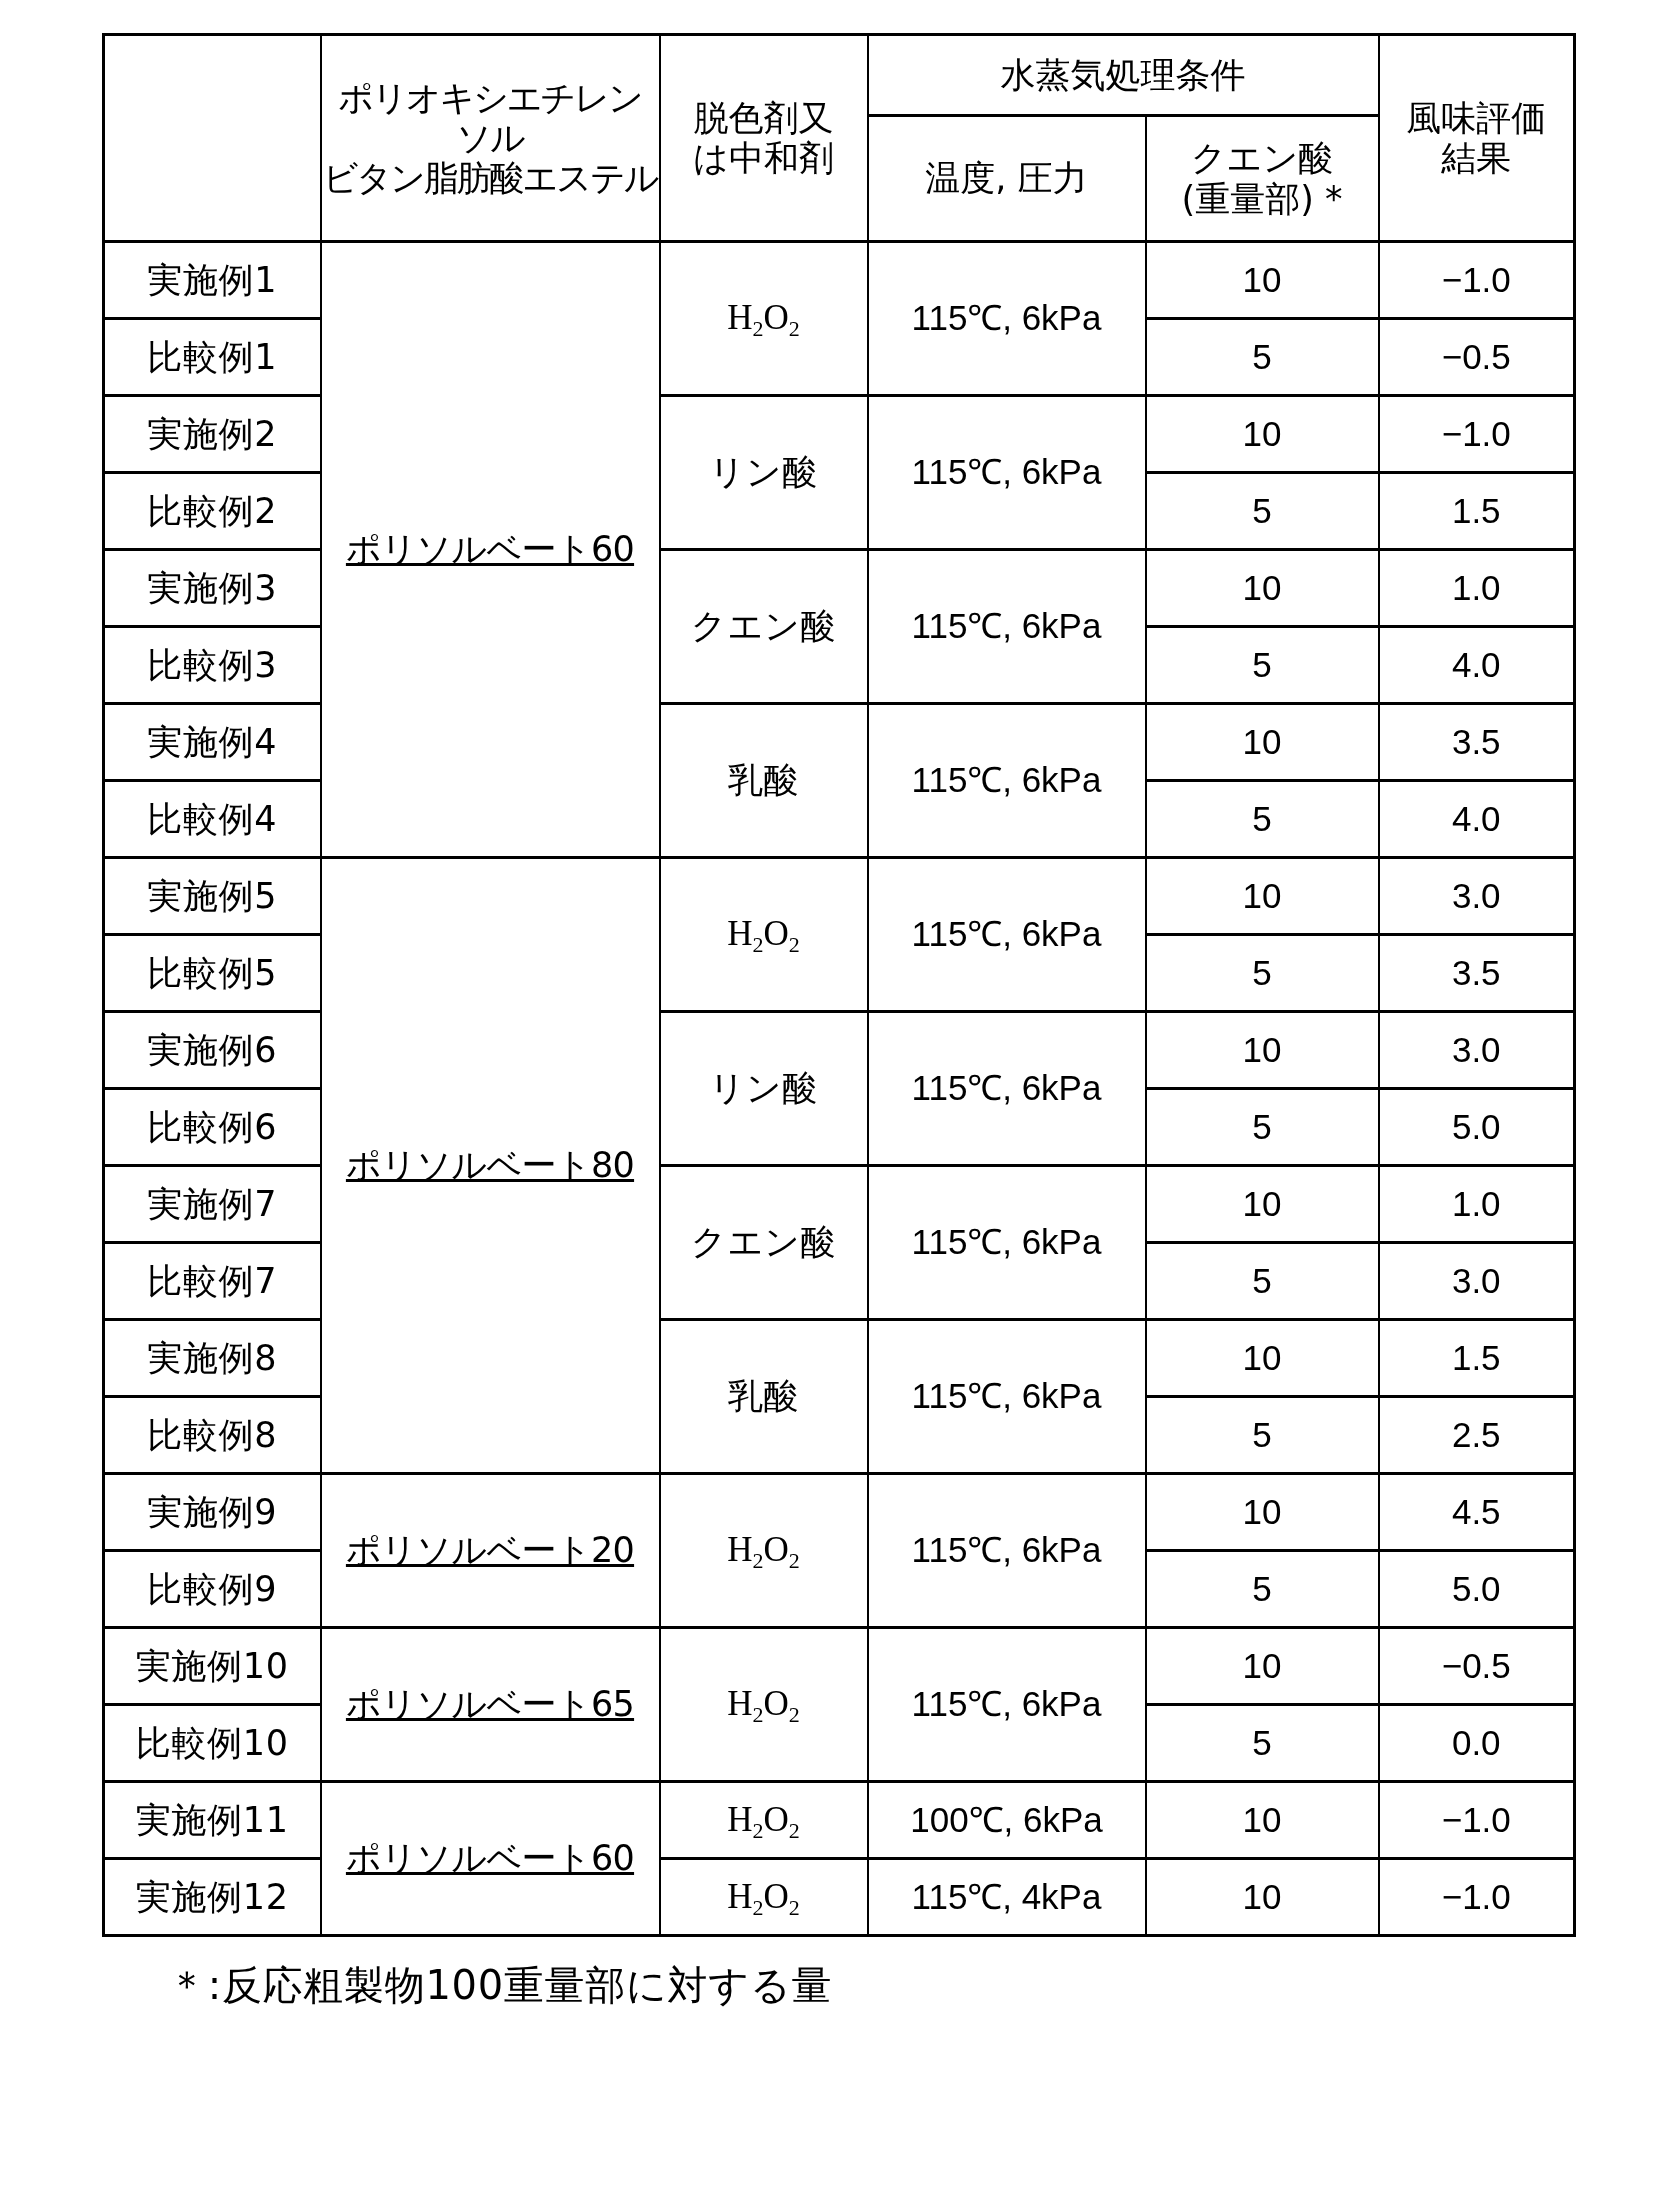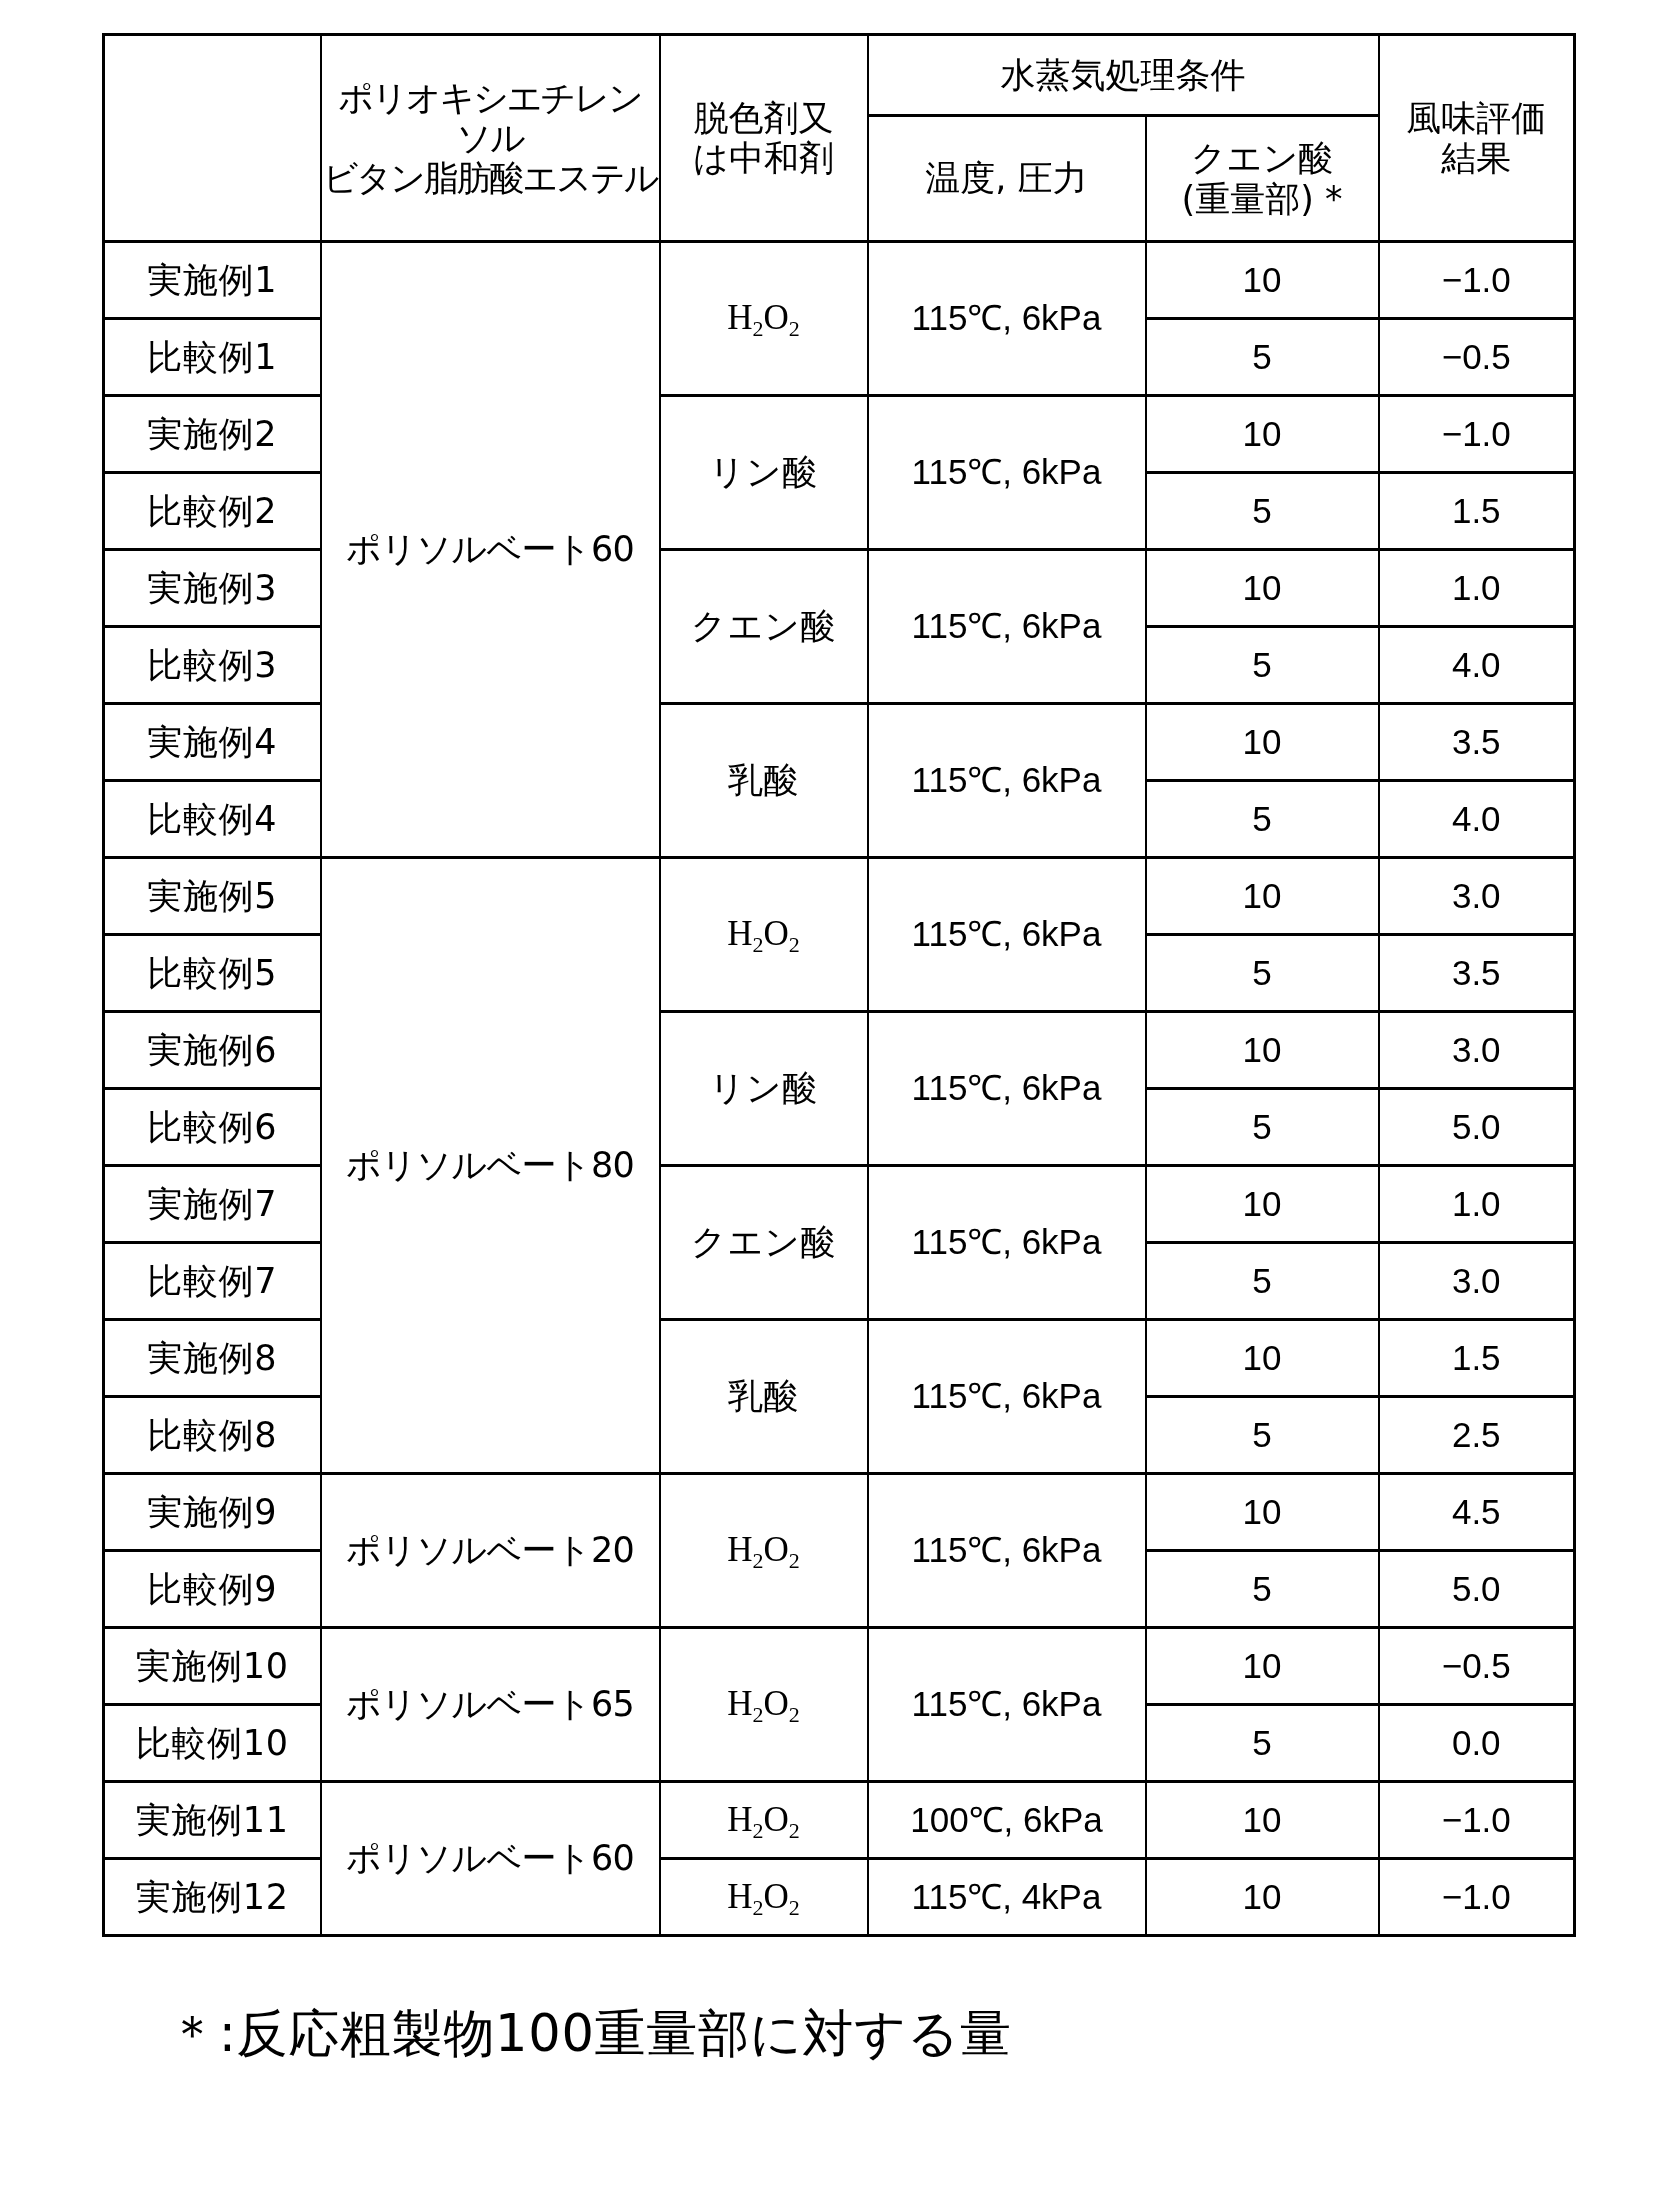--- a/index.html
+++ b/index.html
@@ -22,26 +22,26 @@
     text-align: center; vertical-align: middle; padding: 0;
     font-weight: normal; font-size: 35px; line-height: 1.15;
   }
   tr.h1 th { height: 78px; }
   tr.h2 th { height: 123px; }
   tr.r td { height: 74px; }
   .hdr-multi { line-height: 1.12; }
   .hdr-small { font-size: 32px; letter-spacing: -2.1px; }
   .num { font-family: "Liberation Sans", sans-serif; font-size: 35px; }
   .label { font-size: 35px; letter-spacing: 0.7px; margin-left: 10px; }
-  .ps { font-size: 28px; letter-spacing: -0.7px; }
+  .ps { font-size: 28px; letter-spacing: -0.7px; text-decoration: underline; }
   .chem sub { font-size: 22px; vertical-align: -7px; line-height: 0; }
   .chem { font-family: Liberation Serif, serif; font-size: 35px; }
   .footnote {
-    position: absolute; left: 167px; top: 2000px;
-    font-size: 51px; letter-spacing: 0.7px;
+    position: absolute; left: 167px; top: 1958px;
+    font-size: 40px; letter-spacing: 0.7px;
   }
 </style>
 </head>
 <body>
 
 <table class="main">
   <colgroup>
     <col class="c1">
       <col class="c2">
       <col class="c3">

